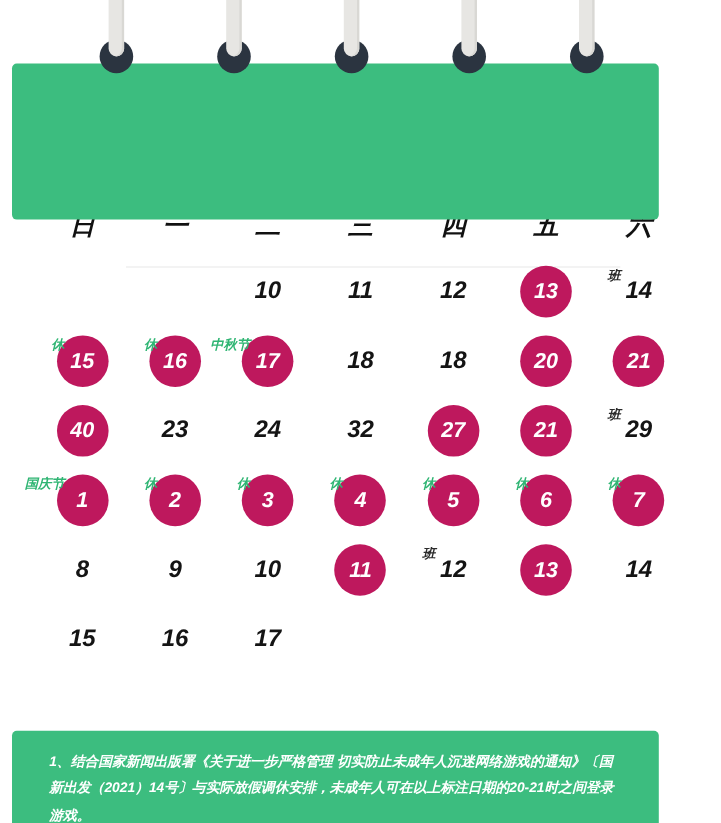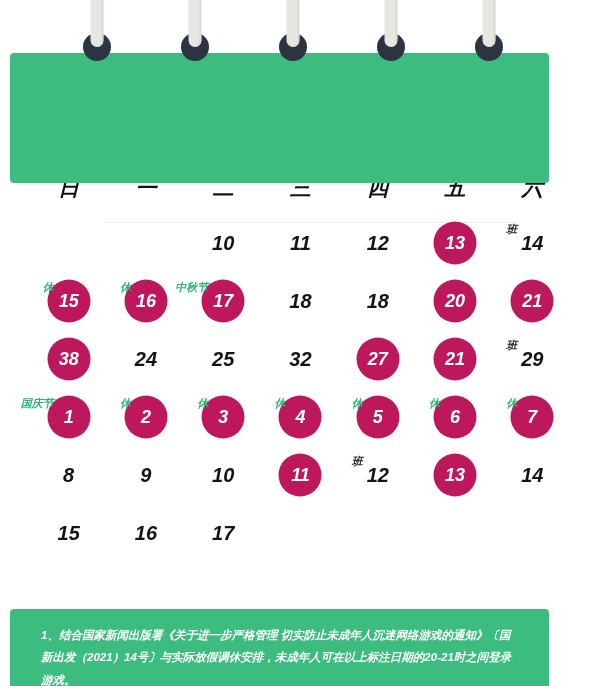--- a/index.html
+++ b/index.html
@@ -201,28 +201,28 @@
           <span class="daynum">20</span>
         </div>
       </div>
       <div class="cell">
         <div class="circle">
           <span class="daynum">21</span>
         </div>
       </div>
       <div class="cell">
         <div class="circle">
-          <span class="daynum">38</span>
-        </div>
+          <span class="daynum">40</span>
+        </div>
+      </div>
+      <div class="cell">
+        <span class="daynum">23</span>
       </div>
       <div class="cell">
         <span class="daynum">24</span>
-      </div>
-      <div class="cell">
-        <span class="daynum">25</span>
       </div>
       <div class="cell">
         <span class="daynum">32</span>
       </div>
       <div class="cell">
         <div class="circle">
           <span class="daynum">27</span>
         </div>
       </div>
       <div class="cell">

